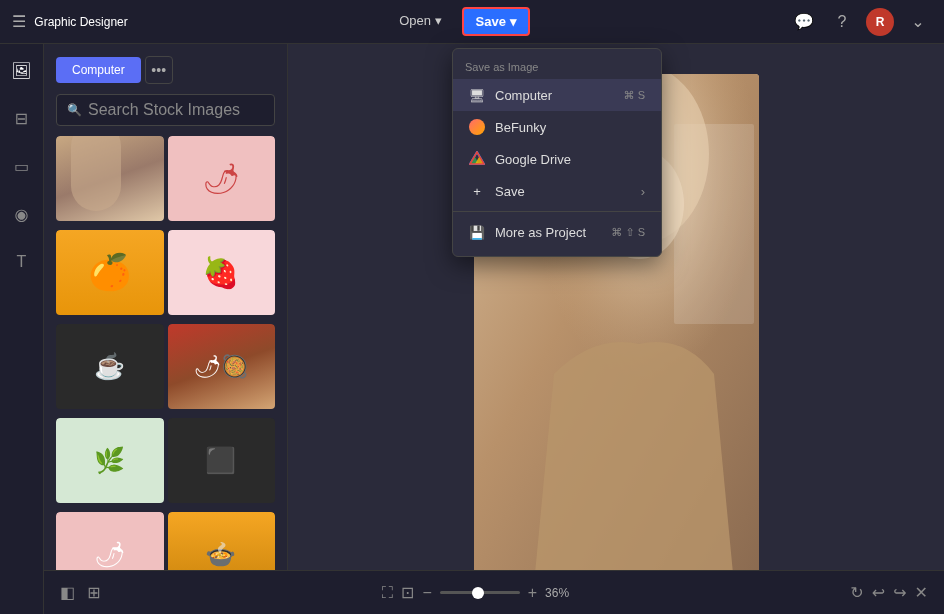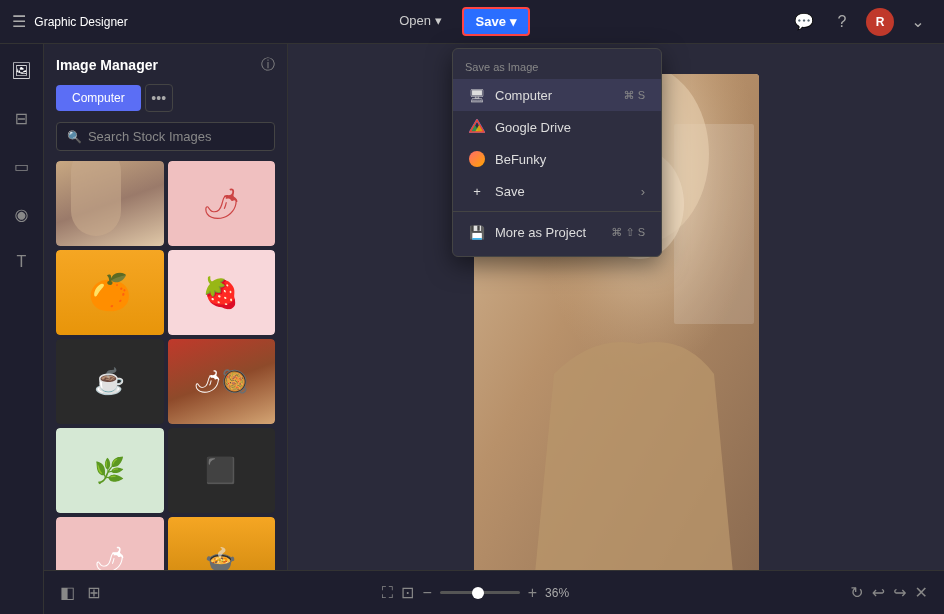--- a/index.html
+++ b/index.html
@@ -185,21 +185,21 @@
       display: flex;
       align-items: center;
       background: #1e1e2e;
       border: 1px solid #444;
       border-radius: 4px;
       padding: 6px 10px;
       gap: 6px;
       cursor: pointer;
     }
     .search-icon { color: #888; font-size: 12px; }
-    .search-text { color: #888; font-size: 13px; }
+    .search-text { color: #888; font-size: 16px; }
 
     
     .image-grid {
       display: grid;
       grid-template-columns: 1fr 1fr;
       gap: 4px;
       overflow-y: auto;
       flex: 1;
     }
     .image-cell {
@@ -402,39 +402,39 @@
 <div class="dropdown-menu">
   <div class="menu-section-label">Save as Image</div>
 
   <div class="menu-item highlighted">
     <span class="menu-icon">🖥</span>
     <span>Computer</span>
     <span class="shortcut">⌘ S</span>
   </div>
 
   <div class="menu-item">
+    <span class="menu-icon">
+      <span class="befunky-icon"></span>
+    </span>
+    <span>BeFunky</span>
+  </div>
+
+  <div class="menu-item">
     <span class="menu-icon gdrive-icon">
       <svg width="16" height="16" viewBox="0 0 16 16">
         <polygon points="8,1 15,13 1,13" fill="none" stroke="#4285F4" stroke-width="2"></polygon>
         <polygon points="8,1 15,13 1,13" fill="none"></polygon>
         <path d="M1,13 L5.5,5 L10,13 Z" fill="#34A853" opacity="0.8"></path>
         <path d="M6,13 L10.5,5 L15,13 Z" fill="#FBBC05" opacity="0.8"></path>
         <path d="M1,13 L8,1 L15,13 Z" fill="none" stroke="#EA4335" stroke-width="1.5"></path>
       </svg>
     </span>
     <span>Google Drive</span>
   </div>
 
-  <div class="menu-item">
-    <span class="menu-icon">
-      <span class="befunky-icon"></span>
-    </span>
-    <span>BeFunky</span>
-  </div>
-
 
   <div class="menu-item">
     <span class="menu-icon">+</span>
     <span>Save</span>
     <span class="chevron">›</span>
   </div>
 
   <div class="menu-divider"></div>
 
   <div class="menu-item">
@@ -448,24 +448,20 @@
 
   <div class="left-toolbar">
     <div class="tool-icon active">🖼</div>
     <div class="tool-icon">⊟</div>
     <div class="tool-icon">▭</div>
     <div class="tool-icon">◉</div>
     <div class="tool-icon">T</div>
   </div>
 
   <div class="sidebar">
-    <div class="sidebar-header">
-      <span class="sidebar-title">Image Manager</span>
-      <span class="info-icon">ⓘ</span>
-    </div>
 
     <div class="sidebar-tabs">
       <button class="computer-tab">Computer</button>
       <div class="more-tab">•••</div>
     </div>
 
     <div class="search-bar">
       <span class="search-icon">🔍</span>
       <span class="search-text">Search Stock Images</span>
     </div>

